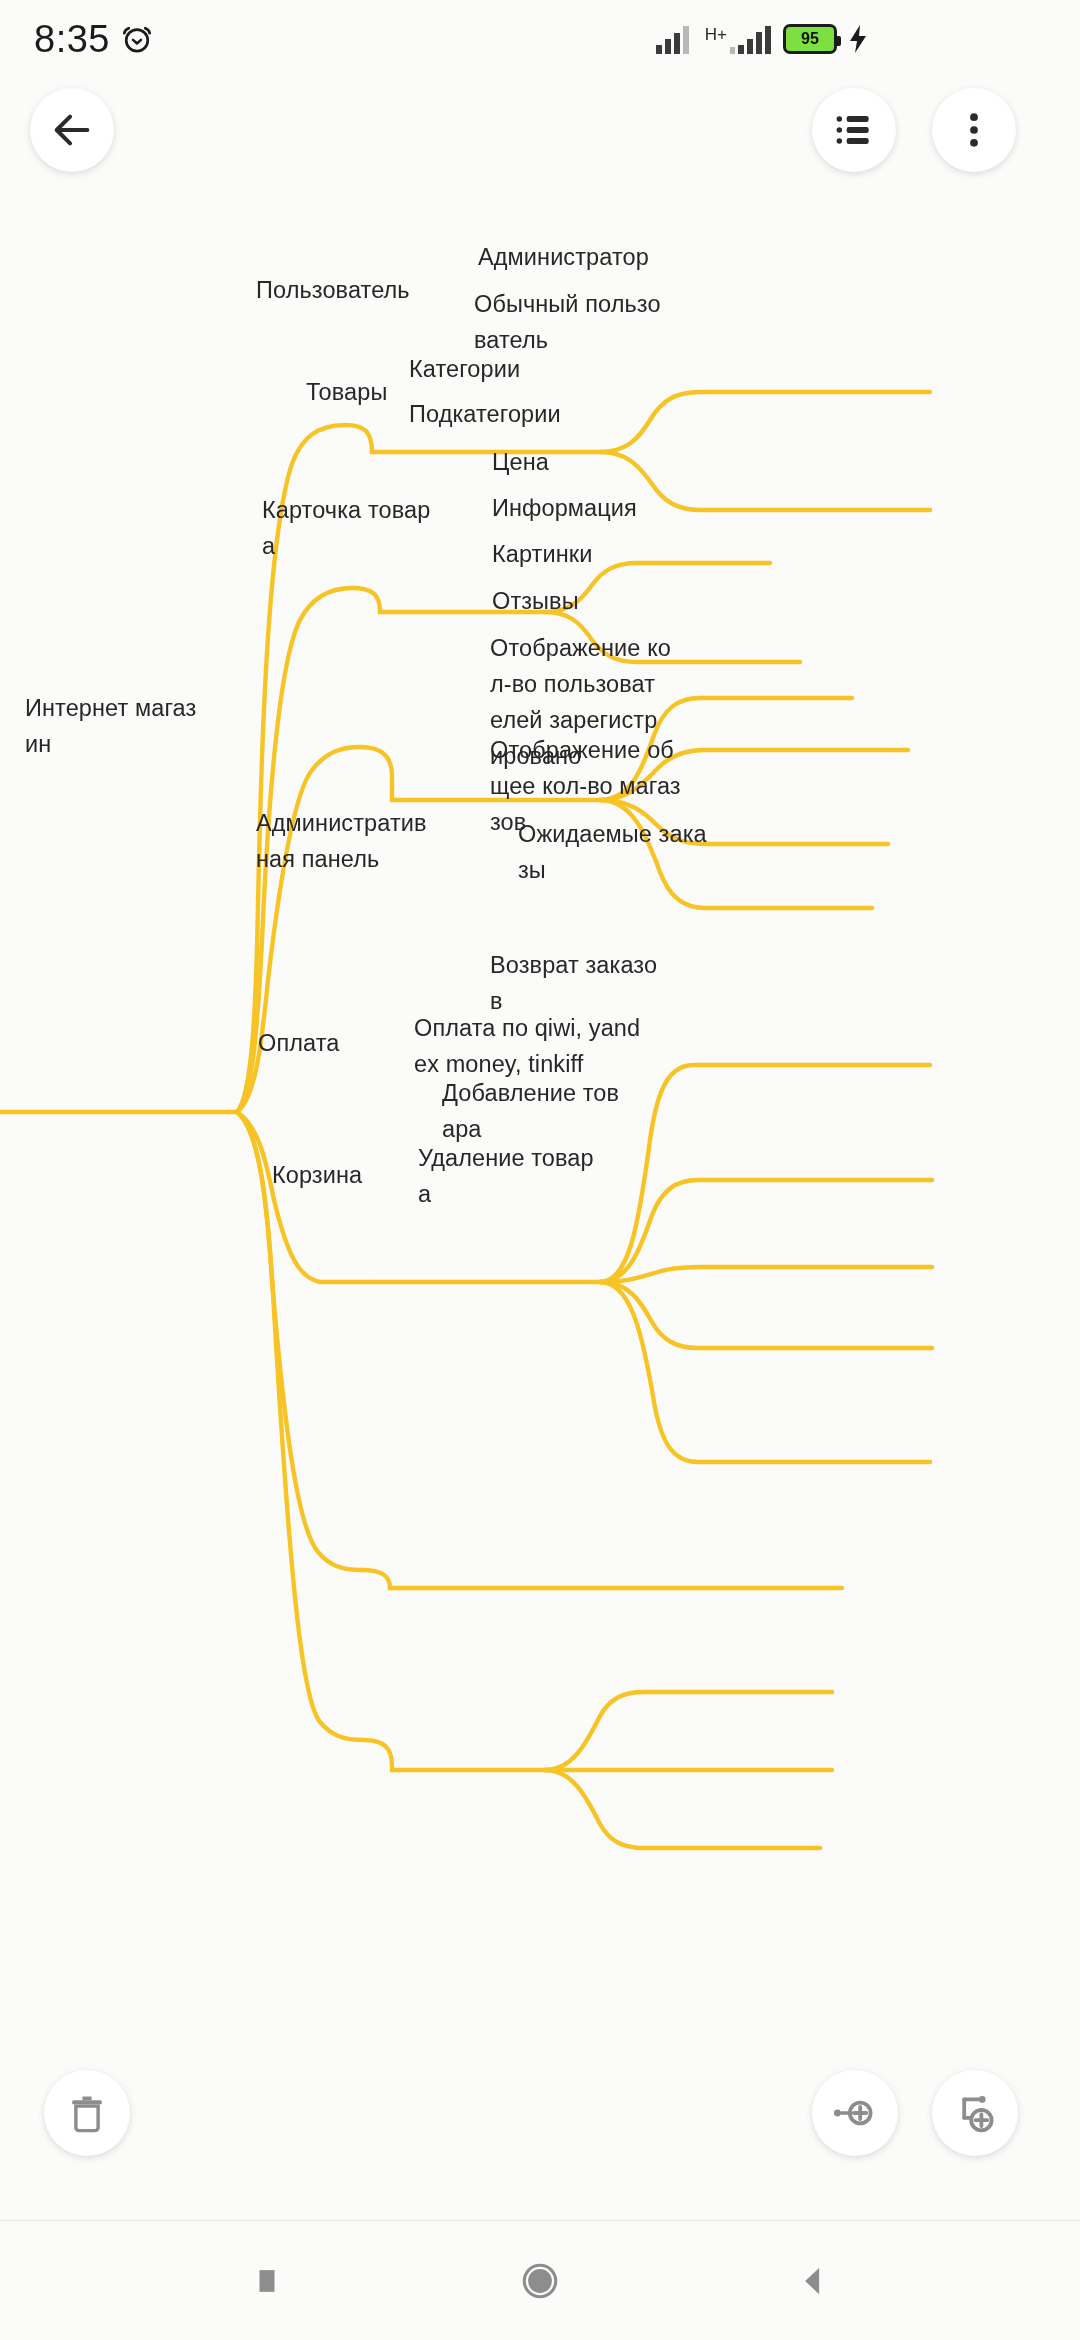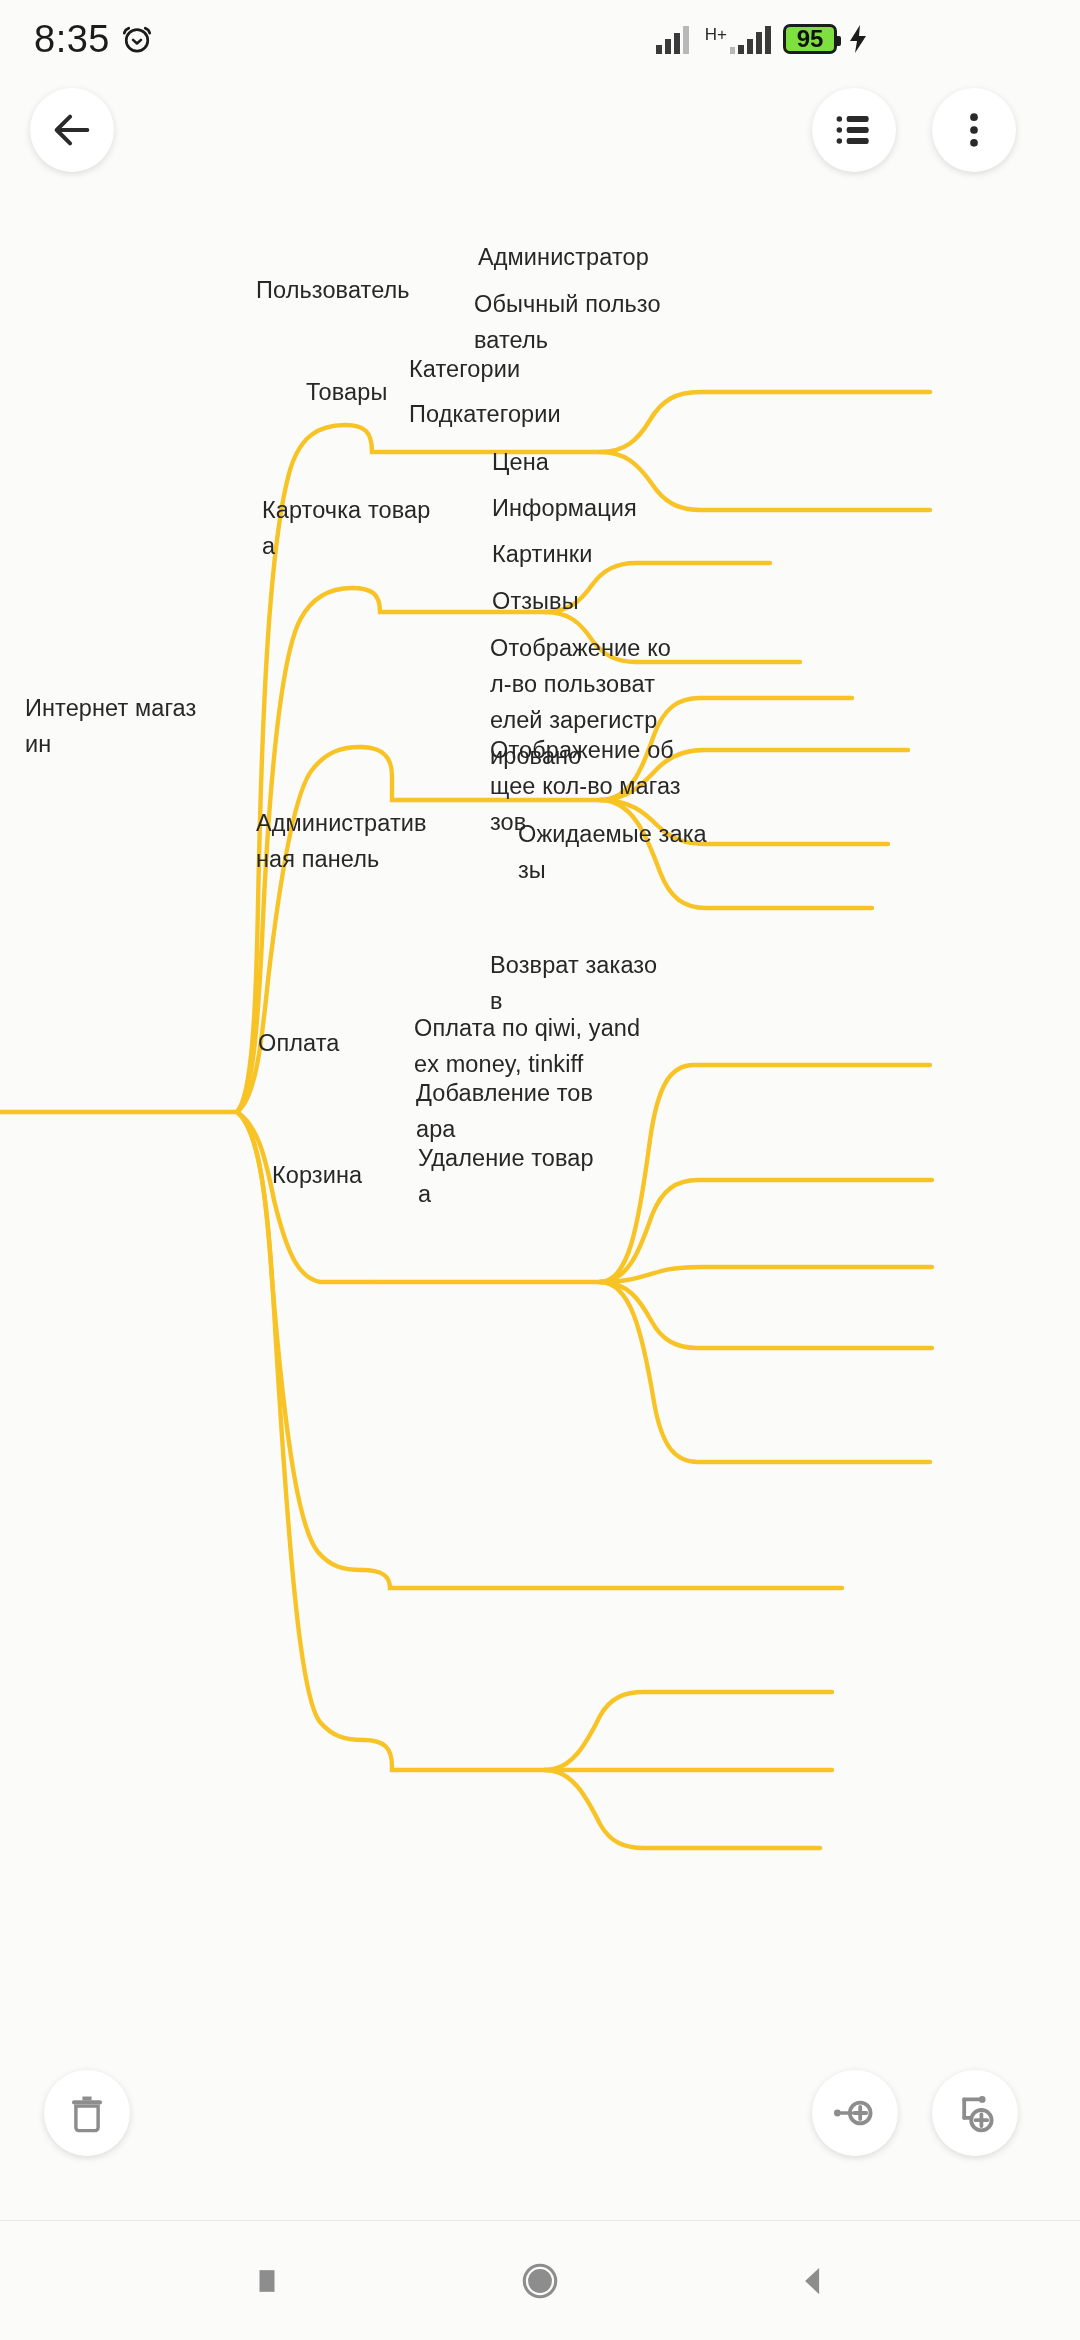--- a/index.html
+++ b/index.html
@@ -34,21 +34,21 @@
     border: 3px solid #1c1c1c; border-radius: 7px;
     box-sizing: border-box;
     display: flex; align-items: center; justify-content: center;
     background: #7ee03e;
   }
   .battery::after {
     content: ""; position: absolute; right: -7px; top: 9px;
     width: 4px; height: 10px; background: #1c1c1c;
     border-radius: 0 2px 2px 0;
   }
-  .battery span { font-size: 24px; font-weight: bold; color: #111; }
+  .battery span { font-size: 16px; font-weight: bold; color: #111; }
   .netwrap { display: flex; align-items: flex-end; gap: 3px; position: relative; }
   .hplus {
     font-size: 17px; color: #2b2b2b; line-height: 1;
     position: relative; top: -12px; margin-right: -2px;
   }
 
   
   #top-toolbar { position: absolute; top: 82px; left: 0; width: 1080px; height: 110px; }
   .fab {
     position: absolute;
@@ -224,21 +224,21 @@
     <div class="node-label" style="left:490px; top:816px;  width:220px;margin-left:28px;">Ожидаемые зака
 зы</div>
     <div class="node-label" style="left:490px; top:947px;  width:220px;">Возврат заказо
 в</div>
 
     <div class="node-label" style="left:258px; top:1025px; width:180px;">Оплата</div>
     <div class="node-label" style="left:414px; top:1010px; width:230px;">Оплата по qiwi, yand
 ex money, tinkiff</div>
 
     <div class="node-label" style="left:258px; top:1157px; width:180px;margin-left:14px;">Корзина</div>
-    <div class="node-label" style="left:416px; top:1075px; width:220px;">Добавление тов
+    <div class="node-label" style="left:442px; top:1075px; width:220px;">Добавление тов
 ара</div>
     <div class="node-label" style="left:418px; top:1140px; width:220px;">Удаление товар
 а</div>
   </div>
 
   <div id="bottom-toolbar">
     <div class="fab" style="left:44px; top:30px; width:86px; height:86px;">
       <svg width="46" height="46" viewBox="0 0 24 24">
         <path d="M9.6 3.4 h4.8 v2 h-4.8 z" fill="#8d8d8d"></path>
         <rect x="4.2" y="5.4" width="15.6" height="2.1" rx="1" fill="#8d8d8d"></rect>

